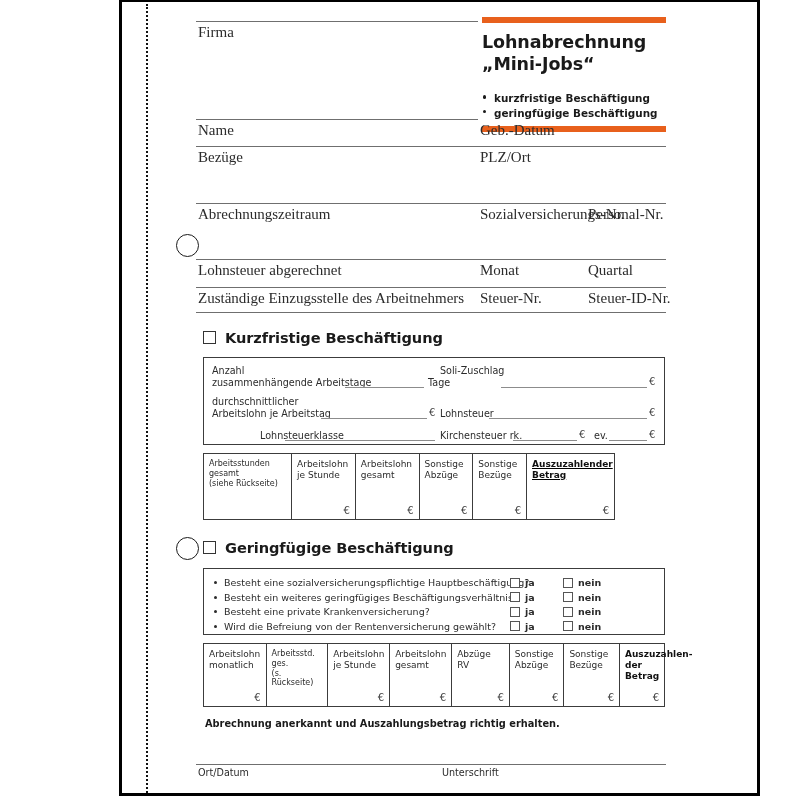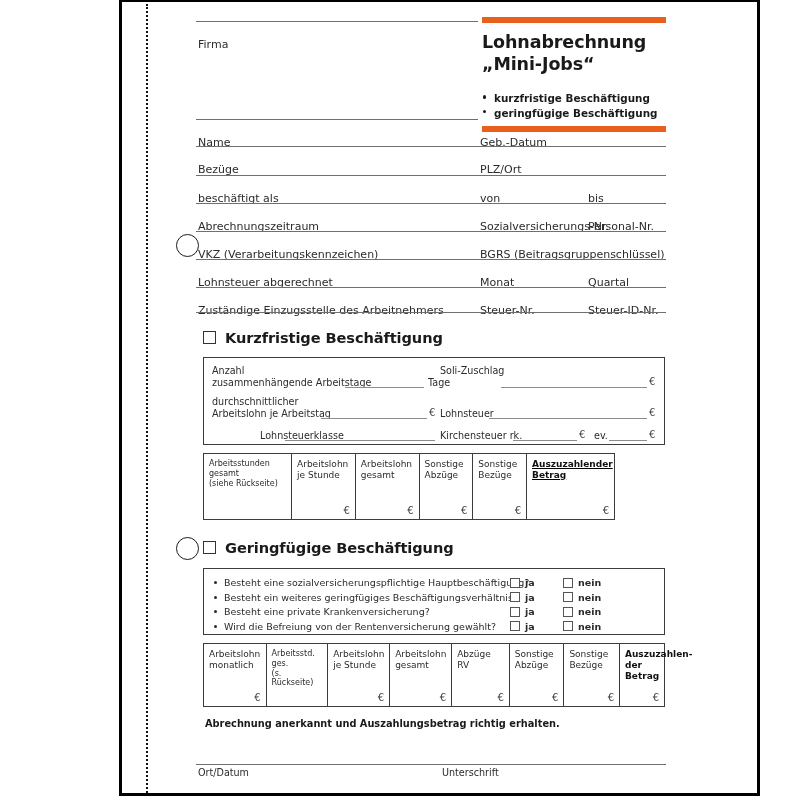--- a/index.html
+++ b/index.html
@@ -128,24 +128,25 @@
     position: absolute;
     left: 0;
     top: 0;
     height: 0;
     border-top: 1.1px solid #6f6f6f;
   }
   .field-rule.full { width: 470px; }
   .field-rule.left { width: 282px; }
   .field-label {
     position: absolute;
-    top: 17px;
-    font-size: 11px;
+    top: 3px;
+    font-size: 15px;
     color: #2b2b2b;
     white-space: nowrap;
+    font-family: Liberation Serif, serif;
   }
   .field-label.c1 { left: 2px; }
   .field-label.c2 { left: 284px; }
   .field-label.c3 { left: 392px; }
 
   
   .section-head {
     position: absolute;
     display: flex;
     align-items: center;
@@ -335,39 +336,28 @@
     <div class="field-label c1">Name</div>
     <div class="field-label c2">Geb.-Datum</div>
   </div>
 
   <div class="field-row" style="top:146px;">
     <div class="field-rule full"></div>
     <div class="field-label c1">Bezüge</div>
     <div class="field-label c2">PLZ/Ort</div>
   </div>
 
-  <div class="field-row" style="top:175px;">
-    <div class="field-rule full"></div>
-    <div class="field-label c1">beschäftigt als</div>
-    <div class="field-label c2">von</div>
-    <div class="field-label c3">bis</div>
-  </div>
 
   <div class="field-row" style="top:203px;">
     <div class="field-rule full"></div>
     <div class="field-label c1">Abrechnungszeitraum</div>
     <div class="field-label c2">Sozialversicherungs-Nr.</div>
     <div class="field-label c3">Personal-Nr.</div>
   </div>
 
-  <div class="field-row" style="top:231px;">
-    <div class="field-rule full"></div>
-    <div class="field-label c1">VKZ (Verarbeitungskennzeichen)</div>
-    <div class="field-label c2">BGRS (Beitragsgruppenschlüssel)</div>
-  </div>
 
   <div class="field-row" style="top:259px;">
     <div class="field-rule full"></div>
     <div class="field-label c1">Lohnsteuer abgerechnet</div>
     <div class="field-label c2">Monat</div>
     <div class="field-label c3">Quartal</div>
   </div>
 
   <div class="field-row" style="top:287px;">
     <div class="field-rule full"></div>

